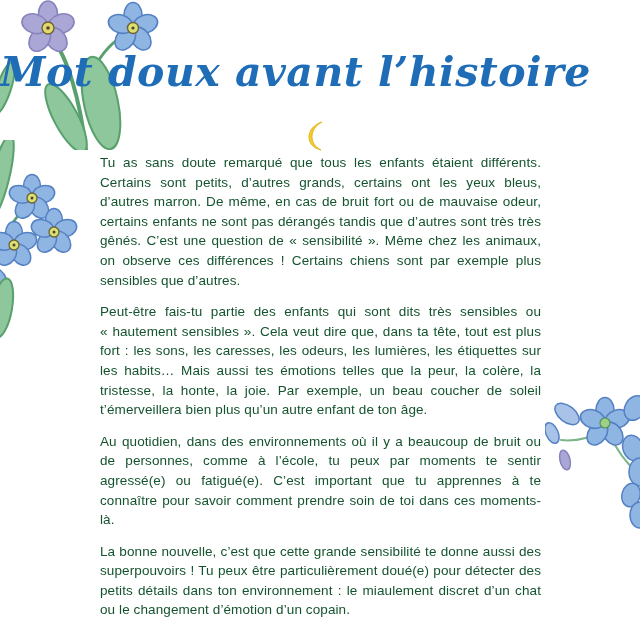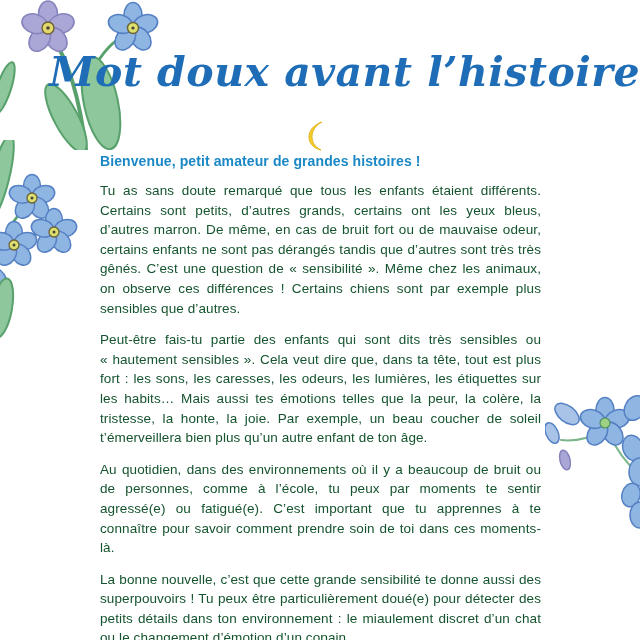--- a/index.html
+++ b/index.html
@@ -15,21 +15,21 @@
   .decoration { position: absolute; pointer-events: none; }
   .deco-top-left { top: 0; left: 0; }
   .deco-left { top: 140px; left: 0; }
   .deco-right { top: 390px; right: 0; }
 
   .page-title {
     position: absolute;
     top: 48px;
     left: 0;
     width: 640px;
-    text-align: right;
+    text-align: left;
     font-family: "DejaVu Serif", serif;
     font-style: italic;
     font-weight: bold;
     font-size: 41px;
     letter-spacing: 0.5px;
     color: #1e6db6;
   }
   .moon-wrap {
     position: absolute;
     top: 121px;
@@ -172,18 +172,17 @@
 
 <h1 class="page-title">Mot doux avant l’histoire</h1>
 
 <div class="moon-wrap">
   <svg width="24" height="30" viewBox="0 0 24 30" xmlns="http://www.w3.org/2000/svg">
     <path d="M14,1 C6,3.5 1,9.5 1,16 C1,22.5 6,27.5 13,29 C6.5,25.5 4,21 4,15.5 C4,9.5 8,4 14,1 Z" fill="#f3cd28" stroke="#e4b41c" stroke-width="1"></path>
   </svg>
 </div>
 
 <main class="content">
-  <p class="greeting">Bienvenue, petit amateur de grandes histoires&nbsp;!</p>
   <p class="body-para">Tu as sans doute remarqué que tous les enfants étaient différents. Certains sont petits, d’autres grands, certains ont les yeux bleus, d’autres marron. De même, en cas de bruit fort ou de mauvaise odeur, certains enfants ne sont pas dérangés tandis que d’autres sont très très gênés. C’est une question de «&nbsp;sensibilité&nbsp;». Même chez les animaux, on observe ces différences&nbsp;! Certains chiens sont par exemple plus sensibles que d’autres.</p>
   <p class="body-para">Peut-être fais-tu partie des enfants qui sont dits très sensibles ou «&nbsp;hautement sensibles&nbsp;». Cela veut dire que, dans ta tête, tout est plus fort&nbsp;: les sons, les caresses, les odeurs, les lumières, les étiquettes sur les habits… Mais aussi tes émotions telles que la peur, la colère, la tristesse, la honte, la joie. Par exemple, un beau coucher de soleil t’émerveillera bien plus qu’un autre enfant de ton âge.</p>
   <p class="body-para">Au quotidien, dans des environnements où il y a beaucoup de bruit ou de personnes, comme à l’école, tu peux par moments te sentir agressé(e) ou fatigué(e). C’est important que tu apprennes à te connaître pour savoir comment prendre soin de toi dans ces moments-là.</p>
   <p class="body-para">La bonne nouvelle, c’est que cette grande sensibilité te donne aussi des superpouvoirs&nbsp;! Tu peux être particulièrement doué(e) pour détecter des petits détails dans ton environnement&nbsp;: le miaulement discret d’un chat ou le changement d’émotion d’un copain.</p>
 </main>
 
 </body></html>

